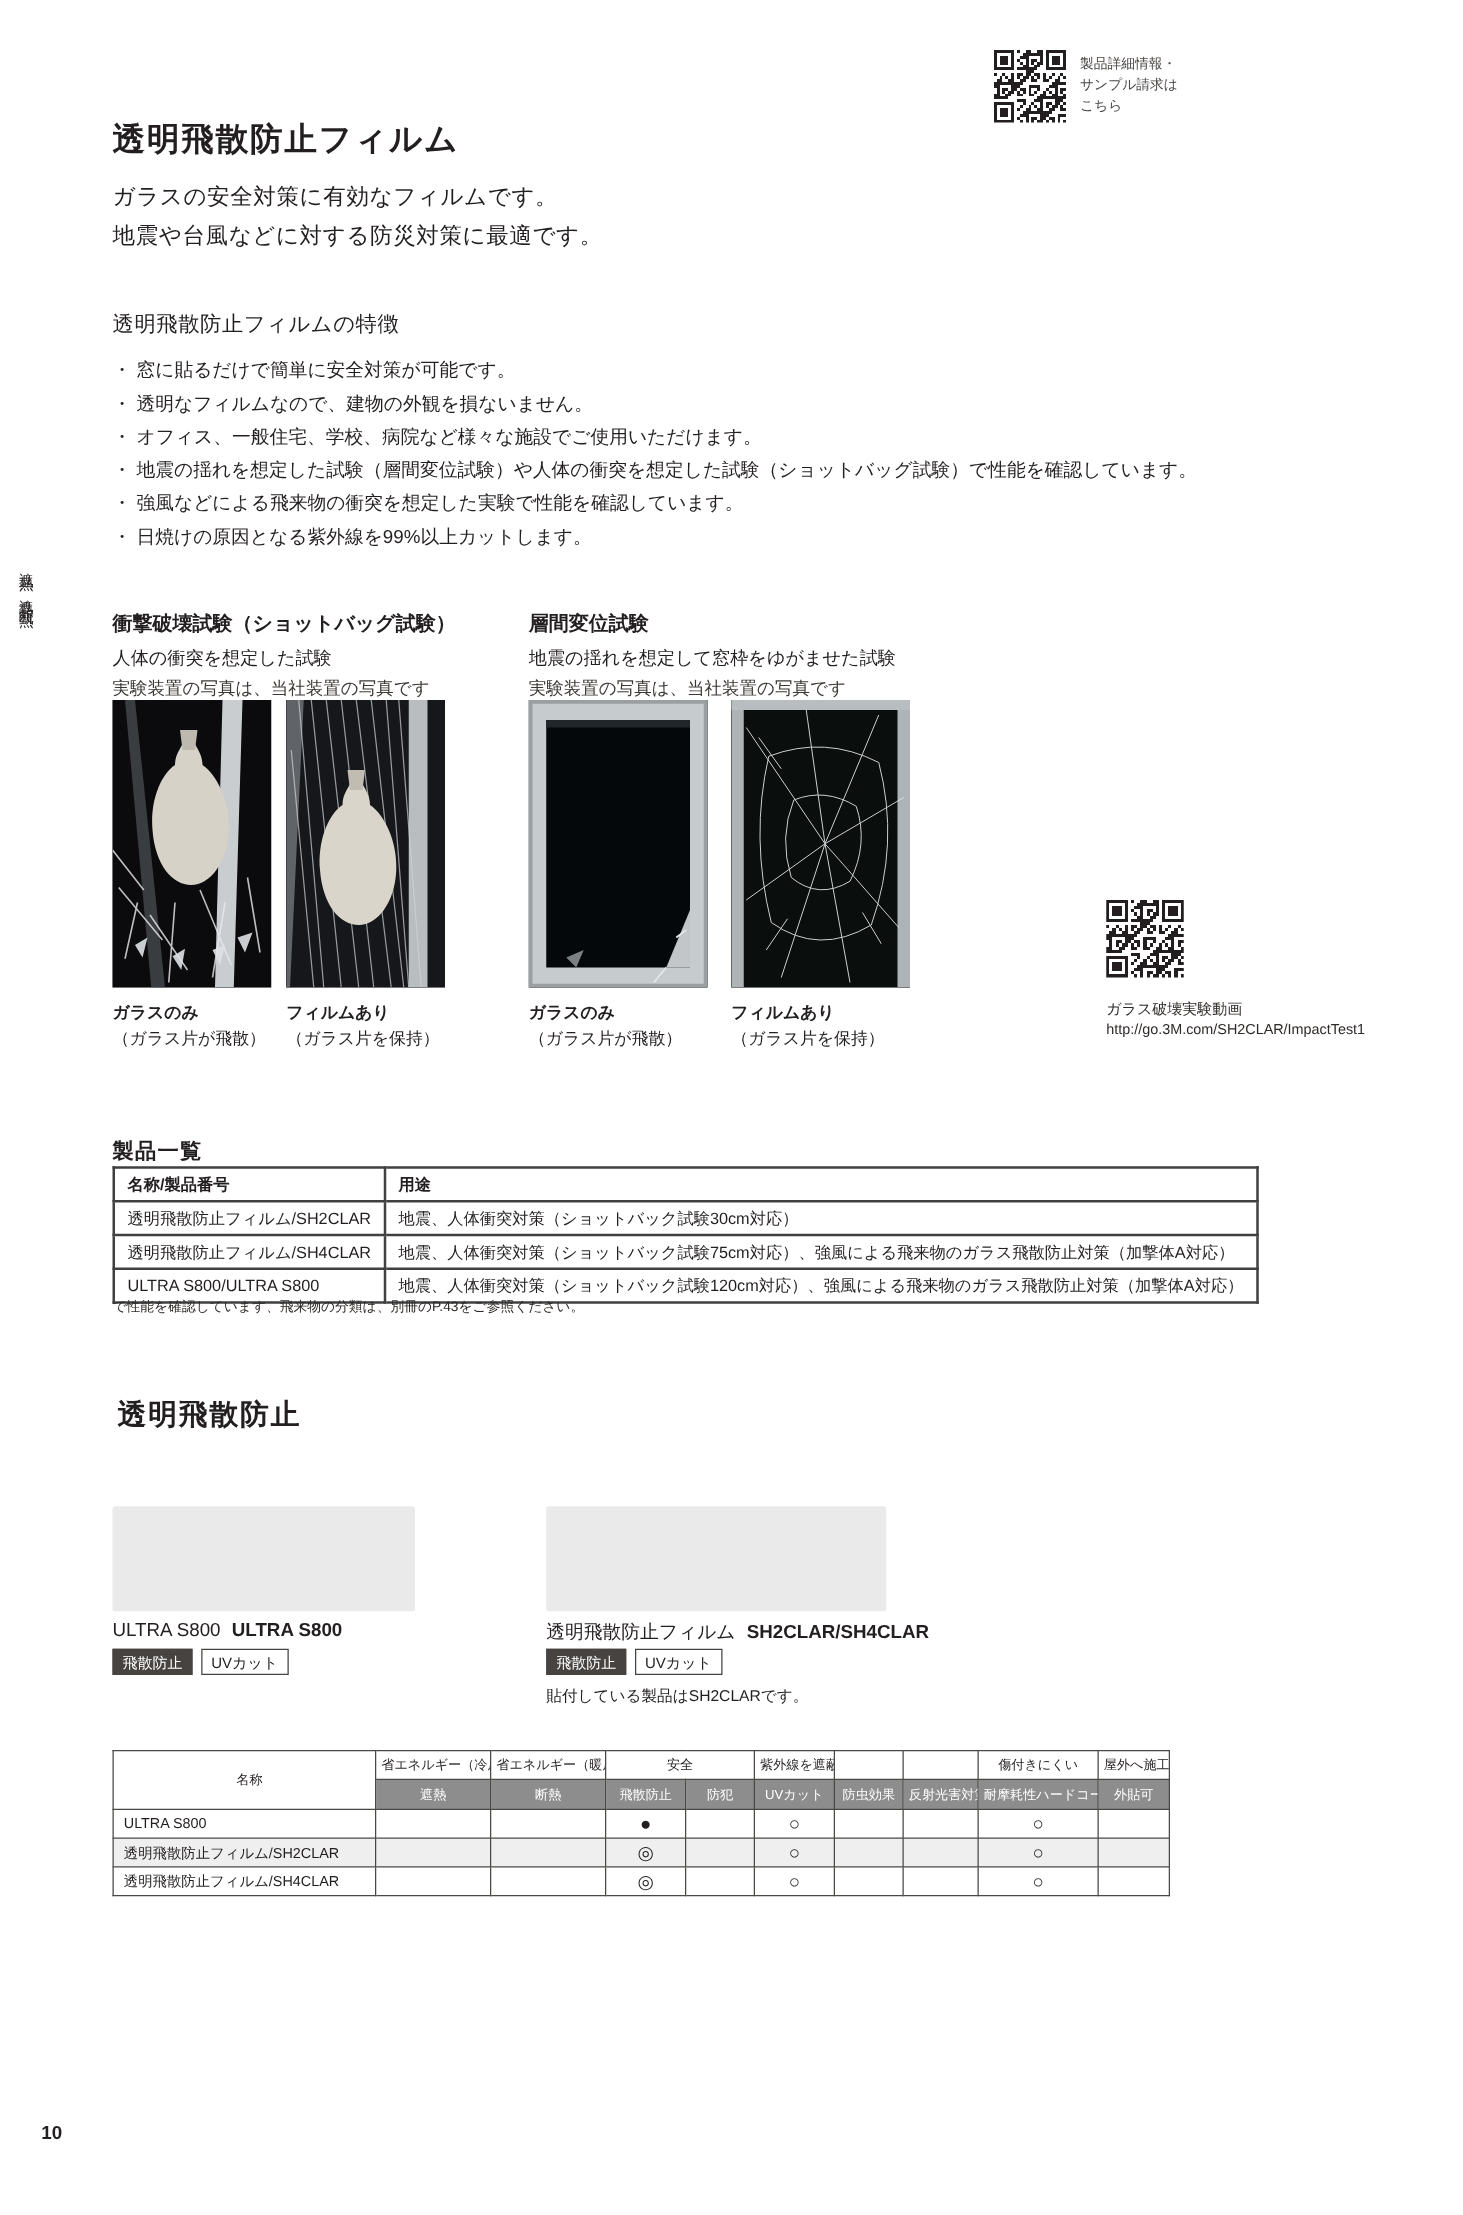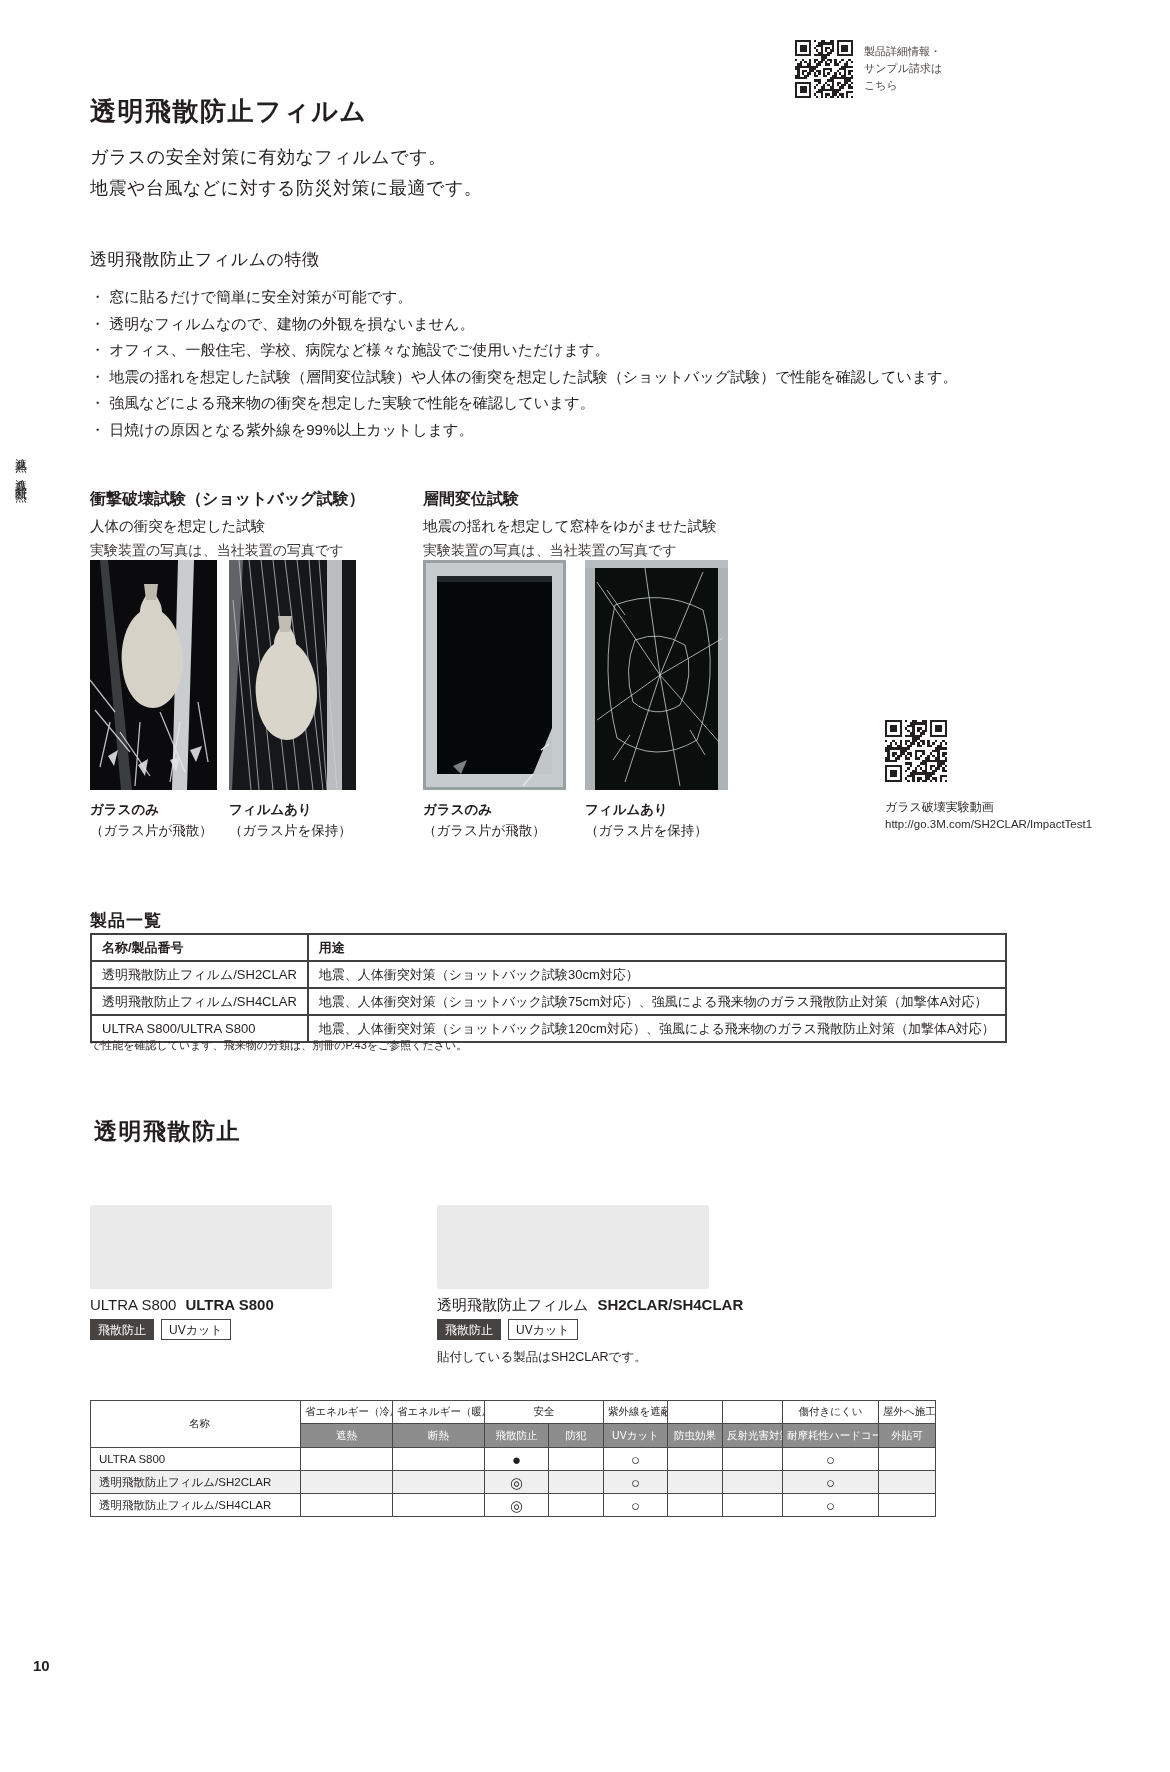--- a/index.html
+++ b/index.html
@@ -80,21 +80,21 @@
   .spec-table th,.spec-table td{border:1px solid #4a4745;padding:0 4px;overflow:hidden;white-space:nowrap;}
   .spec-table{border:1px solid #231f20;}
   .spec-table .h1 th{background:#fff;color:#231f20;font-weight:400;font-size:10.5px;height:22px;text-align:center;}
   .spec-table .h2 th{background:#8d8d8d;color:#fff;font-weight:400;font-size:10.5px;height:23px;text-align:center;}
   .spec-table .name-head{background:#8d8d8d;color:#fff;font-weight:400;font-size:11px;text-align:center;padding-left:12px;}
   .spec-table td{height:22px;font-size:11.5px;text-align:center;}
   .spec-table td.nm{text-align:left;padding-left:8px;}
   .spec-table td.mark{font-size:15px;line-height:1;}
   .spec-table tr.alt td{background:#efefef;}
 
-  .page-number{left:33px;top:1657px;font-size:15px;font-weight:700;}
+  .page-number{left:33px;top:1698px;font-size:15px;font-weight:700;}
 </style>
 </head>
 <body>
 
 <div class="page">
 
   <div class="abs side-tab">遮熱／遮熱・断熱</div>
 
   <div class="abs qr qr-top"><svg viewBox="0 0 25 25" width="100%" height="100%" shape-rendering="crispEdges" fill="#231f20">
         <path fill-rule="evenodd" d="M0 0h7v7h-7z M1 1v5h5v-5z"></path>

